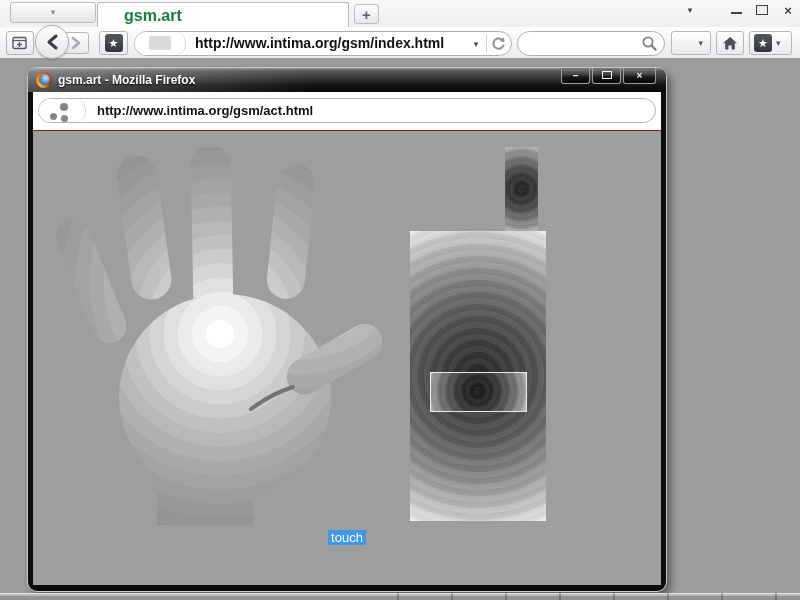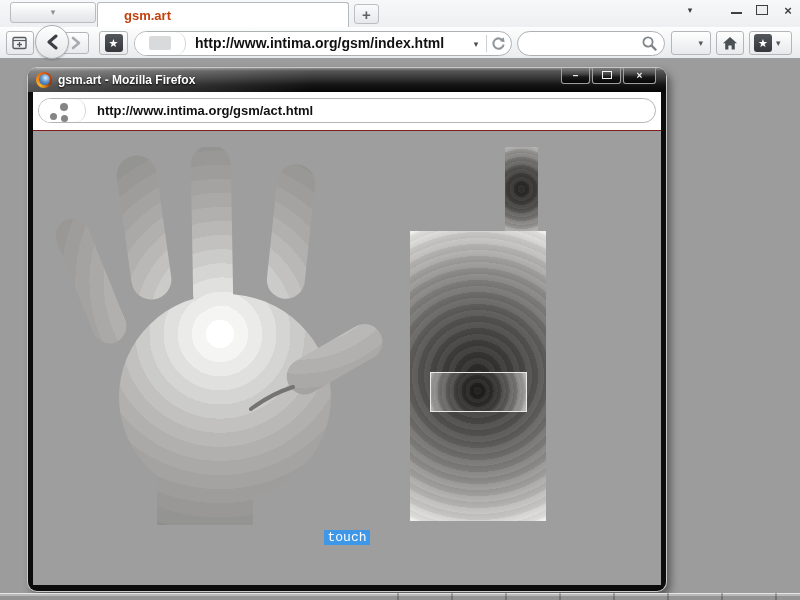--- a/index.html
+++ b/index.html
@@ -6,21 +6,21 @@
   .screen{position:relative;width:800px;height:600px;overflow:hidden;background:#9c9c9c;}
 
   
   .tabbar{position:absolute;left:0;top:0;width:800px;height:27px;
     background:linear-gradient(#f7f8f9,#edeff1);}
   .tabgroups-btn{position:absolute;left:10px;top:2px;width:86px;height:21px;
     background:linear-gradient(#ffffff,#e2e4e6);border:1px solid #b9bcbf;border-radius:3px;
     color:#8a8f93;font-size:9px;text-align:center;line-height:19px;padding:0;cursor:default;}
   .tab{position:absolute;left:97px;top:2px;width:252px;height:25px;background:#fff;
     border:1px solid #b6babe;border-bottom:none;border-radius:3px 3px 0 0;
-    font-size:13px;font-weight:bold;color:#c2410c;line-height:25px;padding-left:26px;box-sizing:border-box;}
+    font-size:16px;font-weight:bold;color:#15803d;line-height:25px;padding-left:26px;box-sizing:border-box;}
   .newtab-btn{position:absolute;left:354px;top:4px;width:25px;height:20px;
     background:linear-gradient(#fbfbfc,#e6e8ea);border:1px solid #bcbfc2;border-radius:3px;
     color:#5d6putt166;color:#5d6166;font-size:15px;font-weight:bold;line-height:17px;text-align:center;padding:0;}
   .cap-btn{position:absolute;top:2px;width:20px;height:16px;background:transparent;border:none;
     color:#3f3f3f;text-align:center;padding:0;}
   .cap-caret{left:680px;font-size:9px;}
   .cap-min{left:726px;}
   .cap-min .bar{display:inline-block;width:11px;height:2px;background:#3f3f3f;margin-bottom:1px;}
   .cap-restore{left:752px;}
   .restore-shape{position:relative;display:inline-block;width:10px;height:8px;border:1px solid #3f3f3f;background:#edeff1;margin-top:3px;}
@@ -84,21 +84,21 @@
   .iw-urlbar{position:absolute;left:5px;right:5px;top:6px;height:25px;border:1px solid #b3b6b8;
     border-radius:13px;background:#fff;box-sizing:border-box;}
   .iw-fav{position:absolute;left:0;top:0;width:46px;height:23px;border-right:1px solid #d2d5d7;
     border-radius:12px 11px 11px 12px;background:#fff;}
   .dot{position:absolute;border-radius:50%;background:#858585;}
   .dot1{left:21px;top:4px;width:8px;height:8px;}
   .dot2{left:11px;top:14px;width:7px;height:7px;}
   .dot3{left:22px;top:16px;width:7px;height:7px;}
   .iw-url{position:absolute;left:58px;top:0;right:8px;height:23px;line-height:23px;
     font-size:13px;font-weight:bold;color:#111;white-space:nowrap;overflow:hidden;}
-  .iw-content{position:absolute;left:0;right:0;top:39px;bottom:0;background:#9e9e9e;overflow:hidden;font-family:Liberation Mono, monospace;}
+  .iw-content{position:absolute;left:0;right:0;top:39px;bottom:0;background:#9e9e9e;overflow:hidden;}
 
   
   .hand{position:absolute;left:12px;top:16px;}
 
   
   .phone{position:absolute;left:377px;top:16px;width:136px;height:374px;}
   .antenna{position:absolute;left:95px;top:0;width:33px;height:84px;
     background:
       repeating-radial-gradient(circle at 50% 50%,rgba(255,255,255,.05) 0 4px,rgba(0,0,0,.05) 4px 8px),
       radial-gradient(circle 52px at 50% 50%,#21201e 0%,#454442 35%,#8e8d8b 70%,#d9d9d7 100%);}

